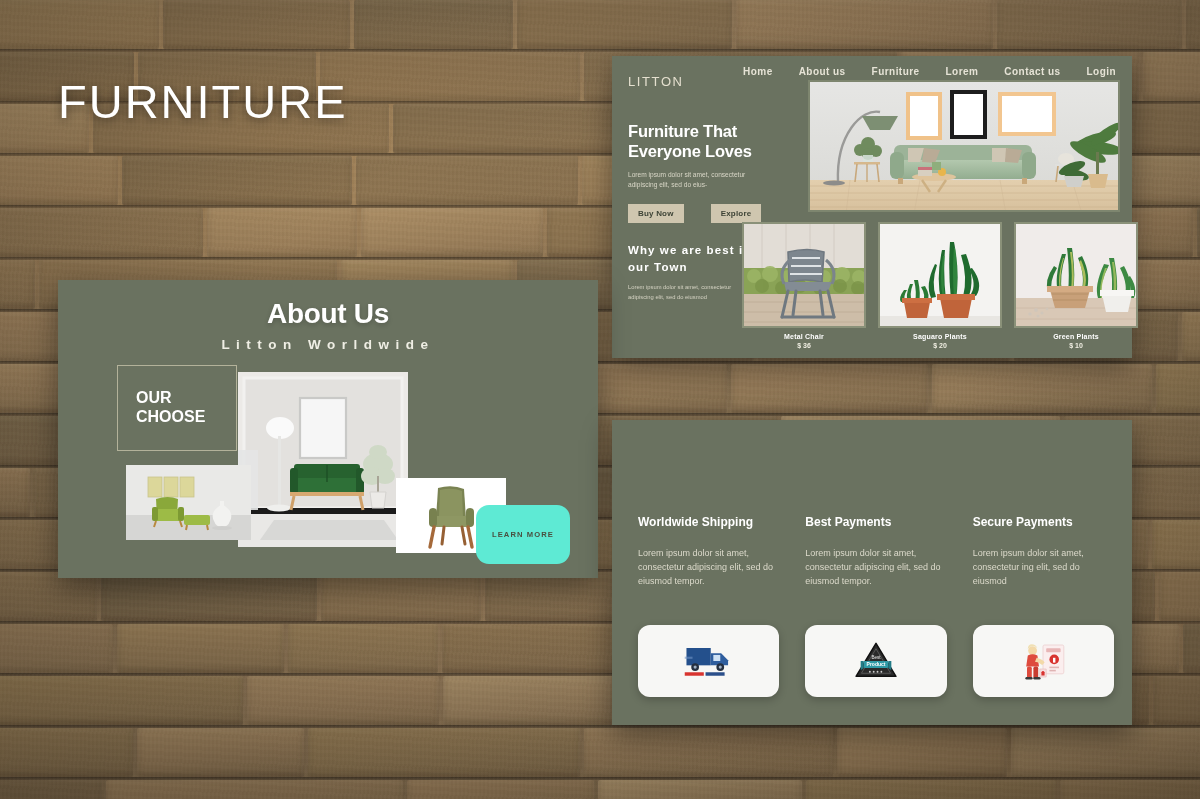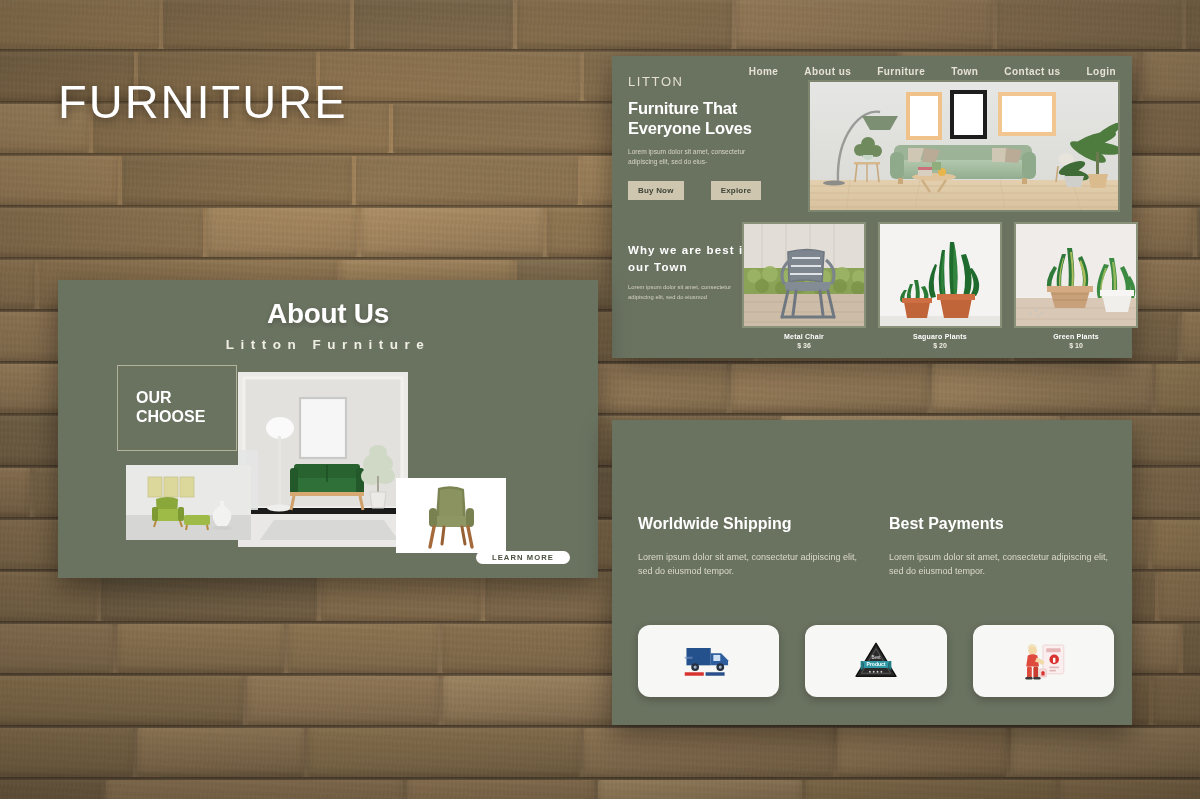--- a/index.html
+++ b/index.html
@@ -50,21 +50,21 @@
 
   
   #home-mockup { left:612px; top:56px; width:520px; height:302px; }
   .nav { position:absolute; left:0; right:0; top:10px; display:flex;
     justify-content:flex-end; align-items:center; gap:26px; padding-right:16px; }
   .nav-item { color:#e6e3d6; font-size:10px; letter-spacing:.45px; font-weight:600; }
   .brand { position:absolute; left:16px; top:18px; color:#e5e0cf;
     font-size:13px; letter-spacing:1.6px; font-weight:400; }
 
   .hero-text { position:absolute; left:16px; top:42px; width:160px; }
-  .hero-h1 { color:#fff; font-size:16.5px; font-weight:700; line-height:1.22; letter-spacing:-.2px; }
+  .hero-h1 { color:#fff; font-size:16.5px; font-weight:700; line-height:1.22; letter-spacing:-.2px;margin-top:23px; }
   .hero-p { color:#d9d7c7; font-size:6.6px; line-height:1.55; margin-top:9px; width:142px; }
   .hero-btns { display:flex; gap:27px; margin-top:13px; }
   .btn-flat { background:#cfc6af; color:#3d4336; font-size:8px; font-weight:600;
     padding:5px 10px; border:0; letter-spacing:.2px; }
 
   .hero-img { position:absolute; left:196px; top:24px; width:312px; height:132px;
     border:2px solid #7e866f; overflow:hidden; }
 
   .why-text { position:absolute; left:16px; top:186px; width:130px; }
   .why-h2 { color:#fff; font-size:11.5px; font-weight:700; line-height:1.45; letter-spacing:1.1px; }
@@ -88,32 +88,32 @@
   .about-card { position:absolute; left:353px; top:95px; width:135px; height:88px;
     border:1px solid #b3b29a; padding:9px 10px; }
   .about-card-h { color:#fff; font-size:10.5px; font-weight:700; line-height:1.26; }
   .about-card-p { color:#d6d4c4; font-size:5.6px; line-height:1.75; margin-top:7px; }
   .about-img-main { position:absolute; left:180px; top:92px; width:170px; height:175px;
     overflow:hidden; background:#ececec; }
   .about-img-left { position:absolute; left:68px; top:185px; width:125px; height:75px;
     overflow:hidden; background:#e8e8e8; }
   .about-img-right { position:absolute; left:338px; top:198px; width:110px; height:75px;
     background:#fff; overflow:hidden; }
-  .learn-more { position:absolute; right:28px; bottom:14px; background:#ffffff; color:#4a4f40;
-    font-size:7.6px; font-weight:700; letter-spacing:1.1px; padding:2px 16px;
+  .learn-more { position:absolute; right:28px; bottom:14px; background:#5eead4; color:#4a4f40;
+    font-size:7.6px; font-weight:700; letter-spacing:1.1px; padding:25px 16px;
     border-radius:13px; border:0; }
 
   
   #why-mockup { left:612px; top:420px; width:520px; height:305px; }
   .why-pill { position:absolute; left:50%; transform:translateX(-50%); top:32px;
     background:#cbc3ac; color:#fff; font-size:14px; font-weight:700; letter-spacing:3.1px;
     padding:10px 28px; border-radius:7px; }
   .features { position:absolute; left:26px; right:18px; top:95px; display:flex; gap:26px; }
   .feature { flex:1; }
-  .feature-h { color:#fff; font-size:16px; font-weight:700; }
+  .feature-h { color:#fff; font-size:12px; font-weight:700; }
   .feature-p { color:#dcdacb; font-size:9px; line-height:1.55; margin-top:18px; }
   .icon-cards { position:absolute; left:26px; right:18px; top:205px; display:flex; gap:26px; }
   .icon-card { flex:1; height:72px; background:#f7f7f5; border-radius:12px;
     display:flex; align-items:center; justify-content:center; box-shadow:0 3px 8px rgba(0,0,0,.22); }
   svg { display:block; }
 </style>
 </head>
 <body>
 
 <div class="wall">
@@ -278,21 +278,21 @@
 </div>
 
 <div class="panel" id="home-mockup">
 
   <div class="brand">LITTON</div>
 
   <nav class="nav">
     <span class="nav-item">Home</span>
     <span class="nav-item">About  us</span>
     <span class="nav-item">Furniture</span>
-    <span class="nav-item">Town</span>
+    <span class="nav-item">Lorem</span>
     <span class="nav-item">Contact  us</span>
     <span class="nav-item">Login</span>
   </nav>
 
   <div class="hero-text">
     <div class="hero-h1">Furniture That Everyone Loves</div>
     <div class="hero-p">Lorem ipsum dolor sit amet, consectetur adipiscing elit, sed do eius-</div>
     <div class="hero-btns">
       <button class="btn-flat">Buy Now</button>
       <button class="btn-flat">Explore</button>
@@ -538,21 +538,21 @@
       <div class="product-name">Green Plants</div>
       <div class="product-price">$ 10</div>
     </div>
 
   </div>
 </div>
 
 <div class="panel" id="about-mockup">
 
   <div class="about-title">About Us</div>
-  <div class="about-sub">Litton Furniture</div>
+  <div class="about-sub">Litton Worldwide</div>
 
   <div class="our-product-box">
     <span>OUR CHOOSE</span>
   </div>
 
   <div class="about-img-main">
     <svg viewBox="0 0 170 175" width="170" height="175">
       <rect width="170" height="175" fill="#eceae7"></rect>
       <rect x="6" y="6" width="158" height="130" fill="#e3e1de"></rect>
       <rect x="6" y="6" width="158" height="130" fill="none" stroke="#f2f1ef" stroke-width="3"></rect>
@@ -636,20 +636,24 @@
 
 
   <div class="features">
     <div class="feature">
       <div class="feature-h">Worldwide Shipping</div>
       <div class="feature-p">Lorem ipsum dolor sit amet, consectetur adipiscing elit, sed do eiusmod tempor.</div>
     </div>
     <div class="feature">
       <div class="feature-h">Best Payments</div>
       <div class="feature-p">Lorem ipsum dolor sit amet, consectetur adipiscing elit, sed do eiusmod tempor.</div>
+    </div>
+    <div class="feature">
+      <div class="feature-h">Secure Payments</div>
+      <div class="feature-p">Lorem ipsum dolor sit amet, consectetur ing elit, sed do eiusmod</div>
     </div>
   </div>
 
   <div class="icon-cards">
 
     <div class="icon-card">
       <svg viewBox="0 0 60 46" width="52" height="40">
         <rect x="4" y="8" width="28" height="20" fill="#24508c"></rect>
         <path d="M32 14 l12 0 l8 8 l0 6 l-20 0 z" fill="#2f5e9e"></path>
         <rect x="35" y="16" width="8" height="7" fill="#cfe2f5"></rect>

